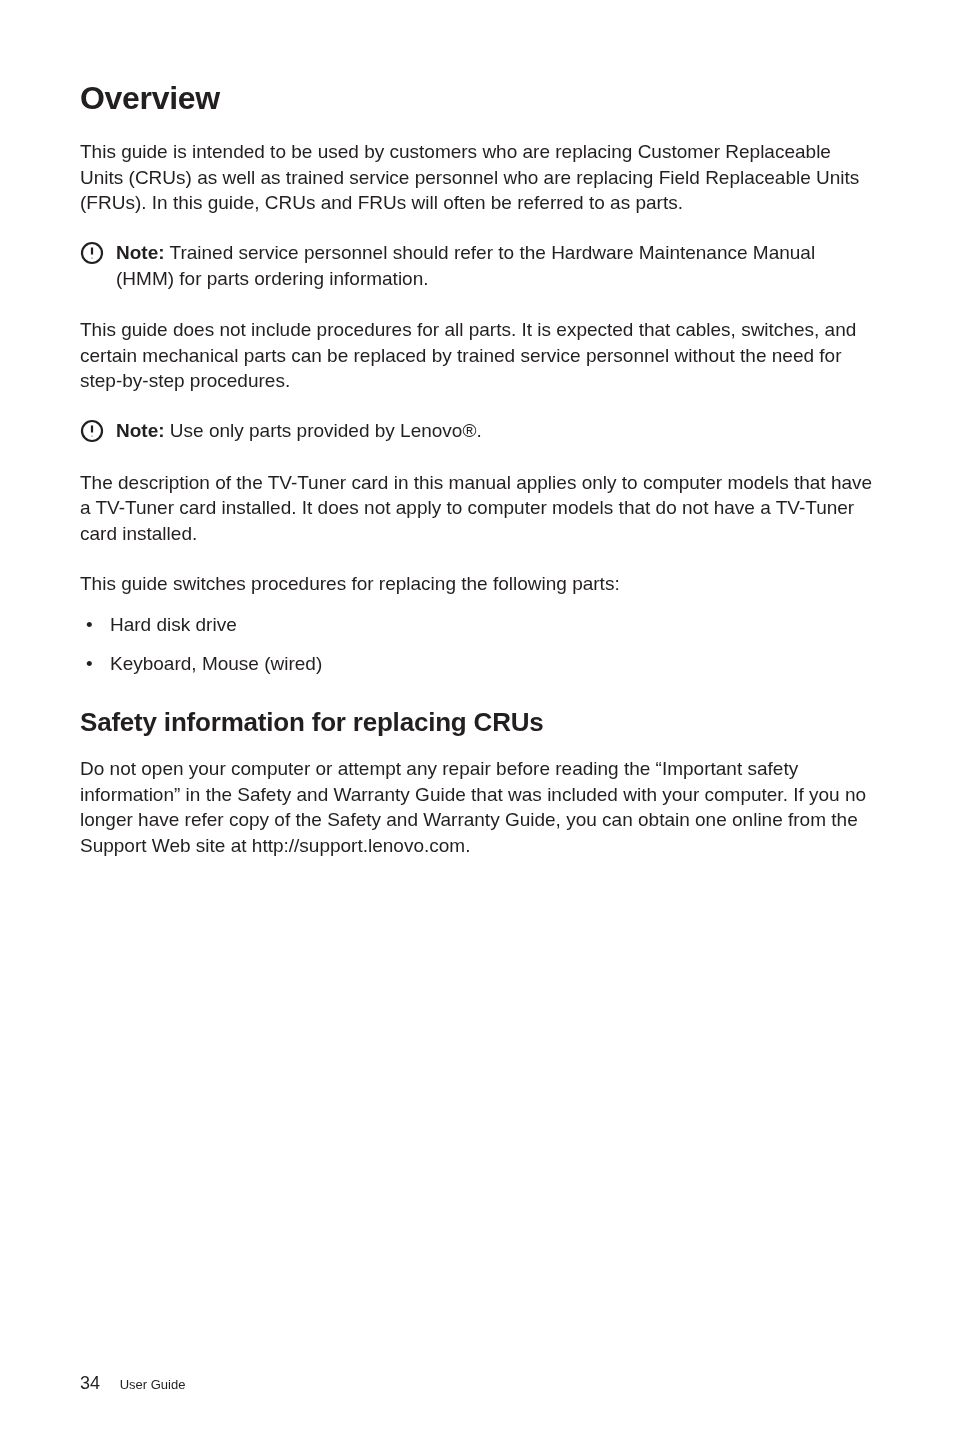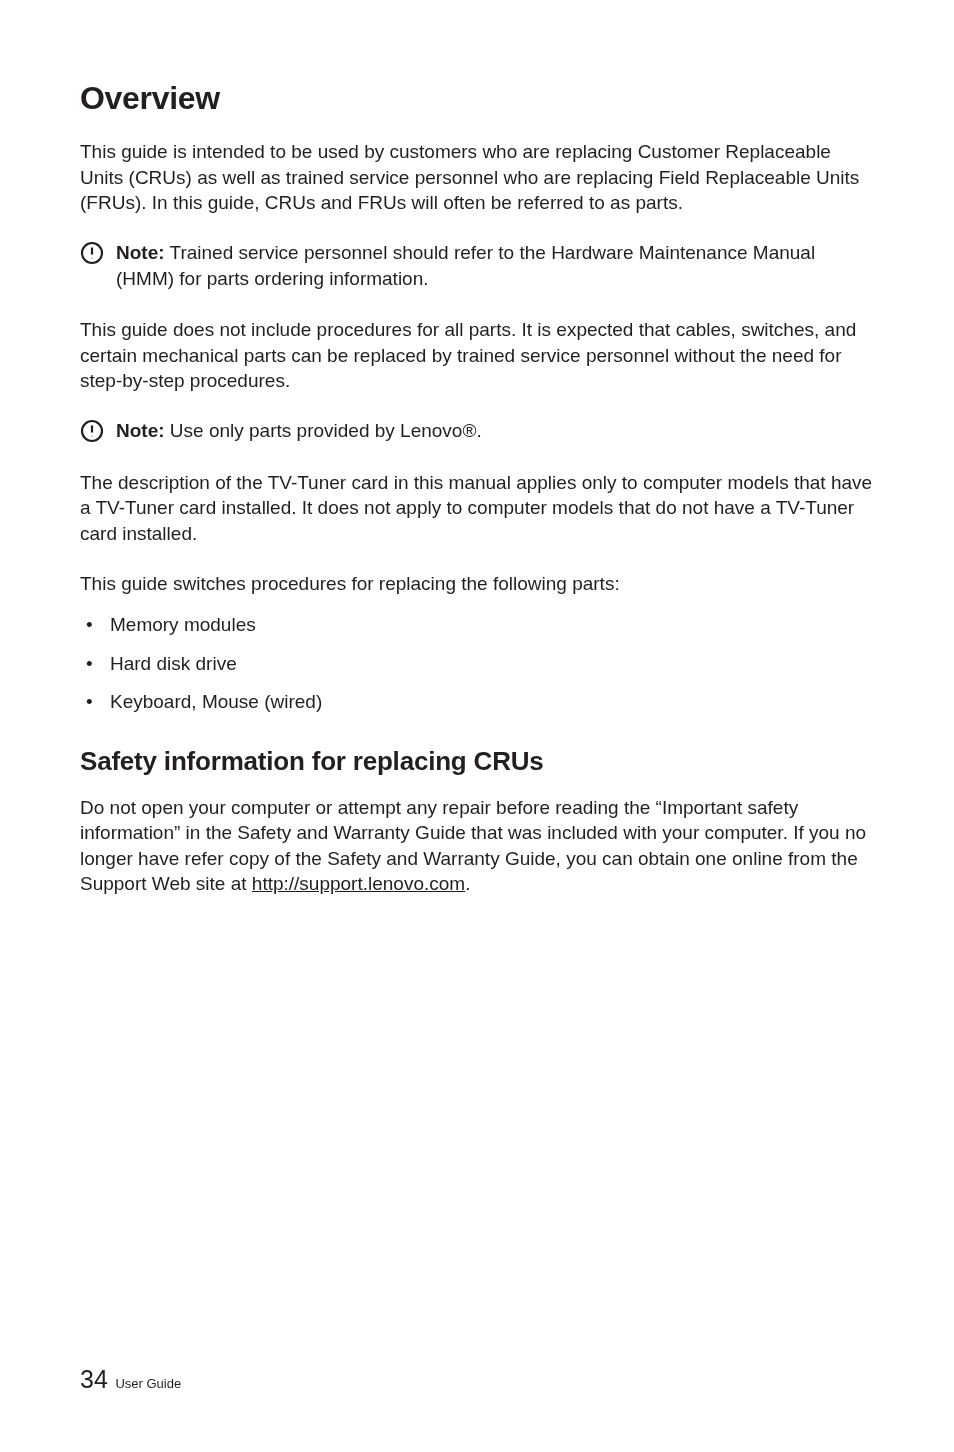--- a/index.html
+++ b/index.html
@@ -74,33 +74,32 @@
       margin-bottom: 8px;
     }
     ul.parts li::before {
       content: "•";
       position: absolute;
       left: 6px;
       top: 0;
       font-size: 19px;
     }
     .link {
-      text-decoration: underline;
     }
     .footer {
       position: absolute;
       bottom: 58px;
       left: 80px;
       font-size: 13px;
       font-weight: 300;
     }
     .footer .page-num {
-      font-size: 25px;
+      font-size: 18px;
       font-weight: 400;
-      margin-right: 4px;
+      margin-right: 16px;
     }
     .footer .guide-label {
       font-weight: 400;
     }
     svg.alert {
       stroke: #231f20;
       stroke-width: 2.2;
       fill: none;
     }
   </style>
@@ -137,21 +136,20 @@
   <span class="note-text">
     <span class="bold">Note:</span><span> Use only parts provided by Lenovo®.</span>
   </span>
 </div>
 
 <p class="body">The description of the TV-Tuner card in this manual applies only to computer models that have a TV-Tuner card installed. It does not apply to computer models that do not have a TV-Tuner card installed.</p>
 
 <p class="body" style="margin-bottom:14px;">This guide switches procedures for replacing the following parts:</p>
 
 <ul class="parts">
-  <li>Memory modules</li>
   <li>Hard disk drive</li>
   <li>Keyboard, Mouse (wired)</li>
 </ul>
 
 <h2>Safety information for replacing CRUs</h2>
 
 <p class="body">
   <span>Do not open your computer or attempt any repair before reading the “Important safety information” in the Safety and Warranty Guide that was included with your computer. If you no longer have refer copy of the Safety and Warranty Guide, you can obtain one online from the Support Web site at </span><span class="link">http://support.lenovo.com</span><span>.</span>
 </p>
 

